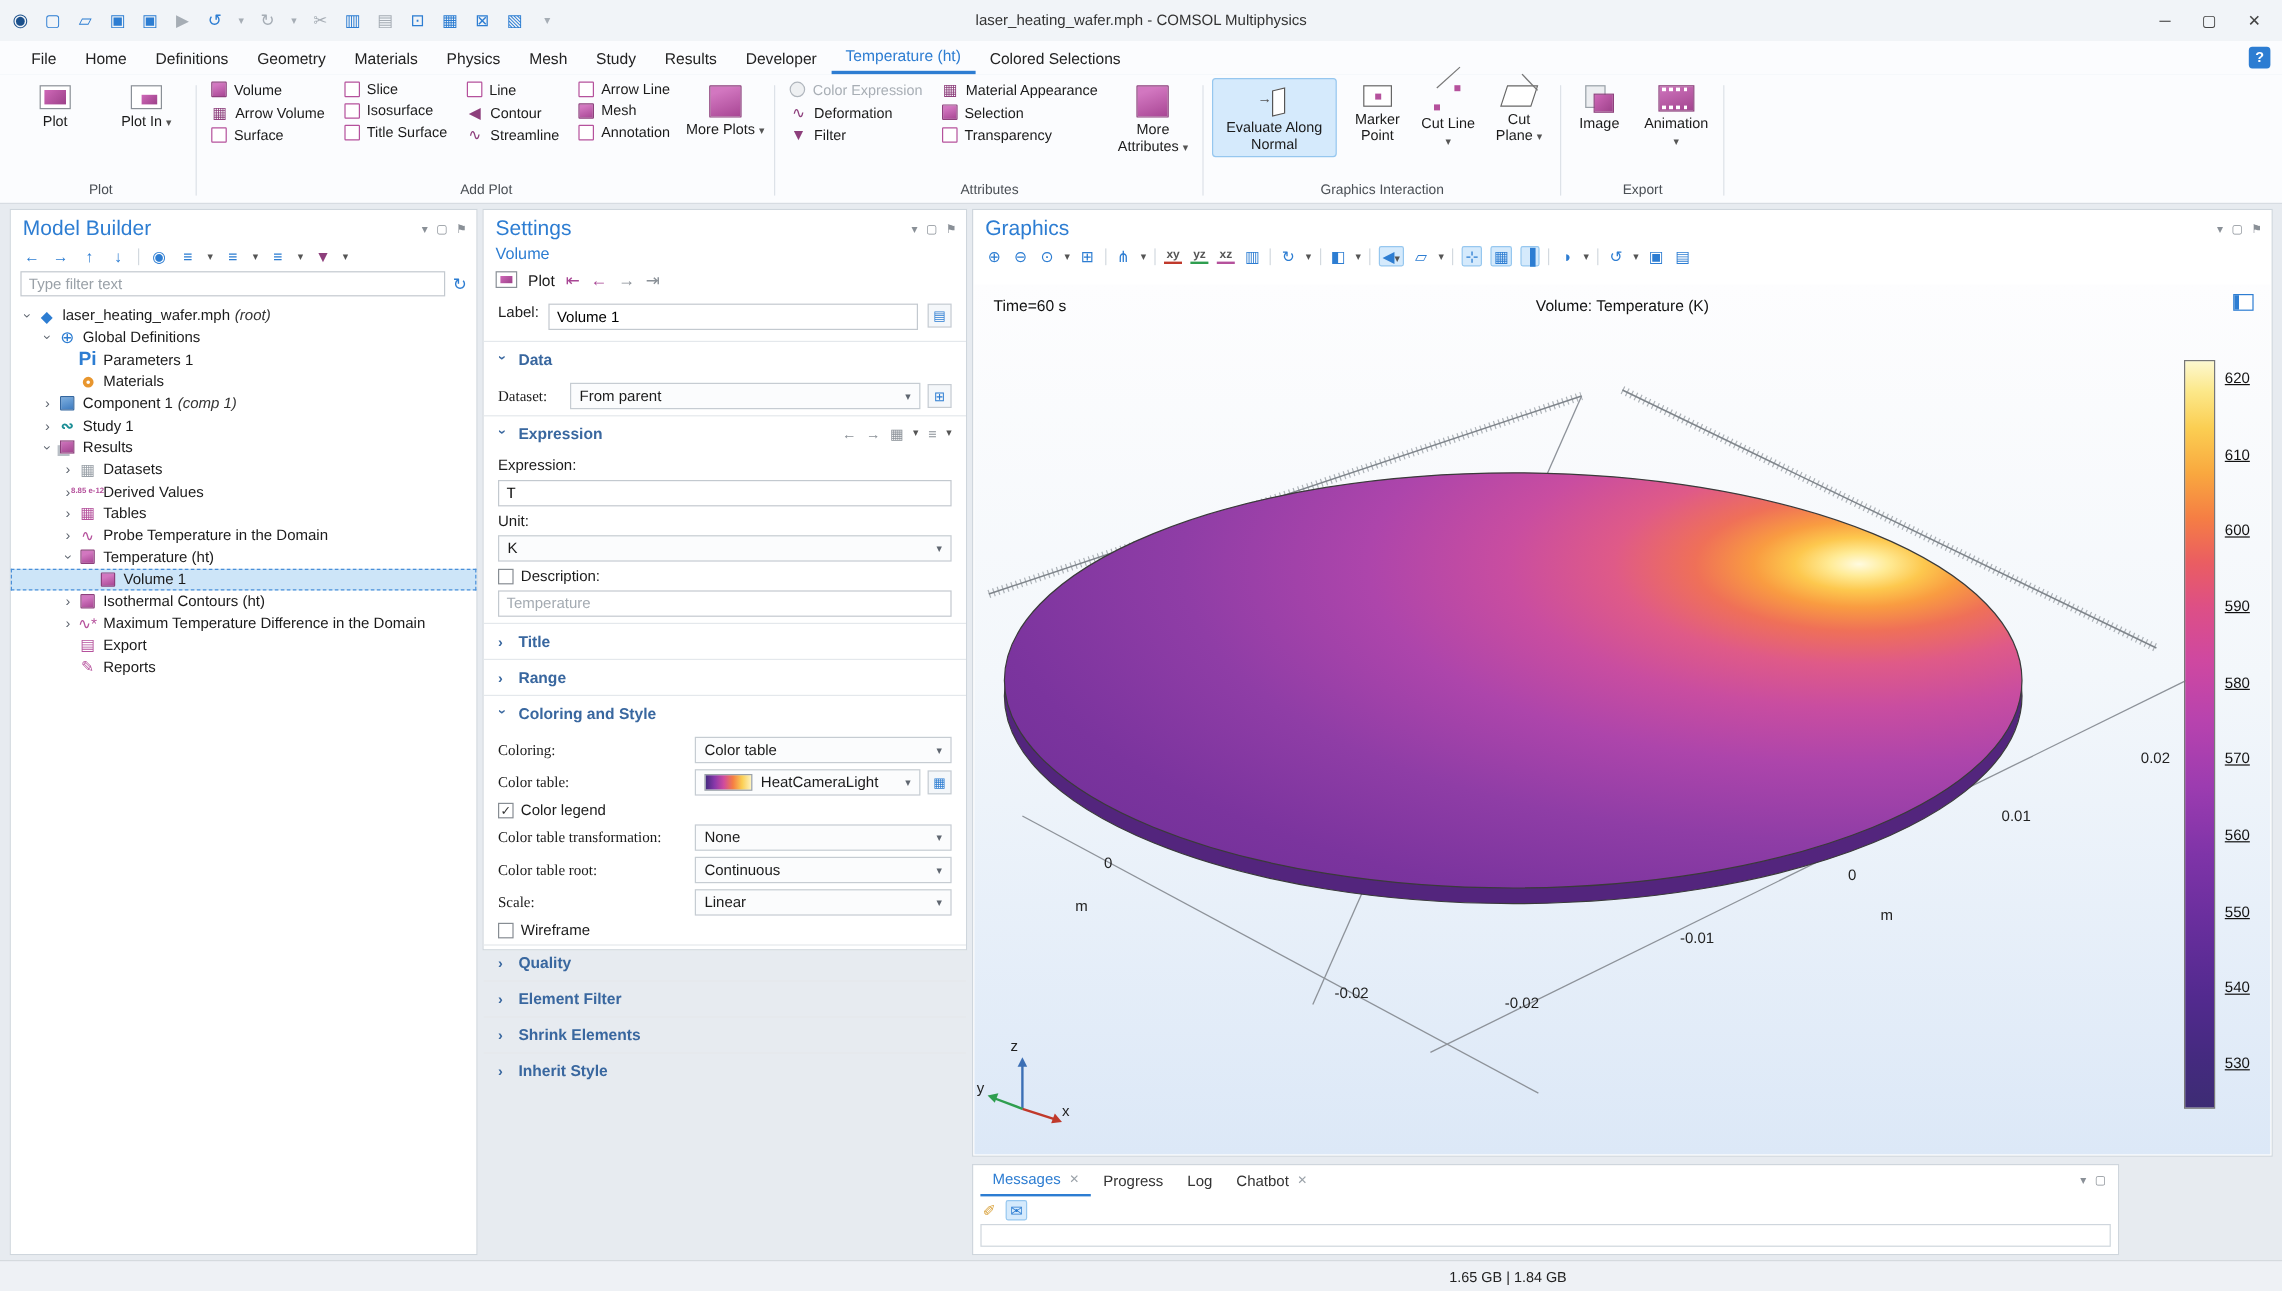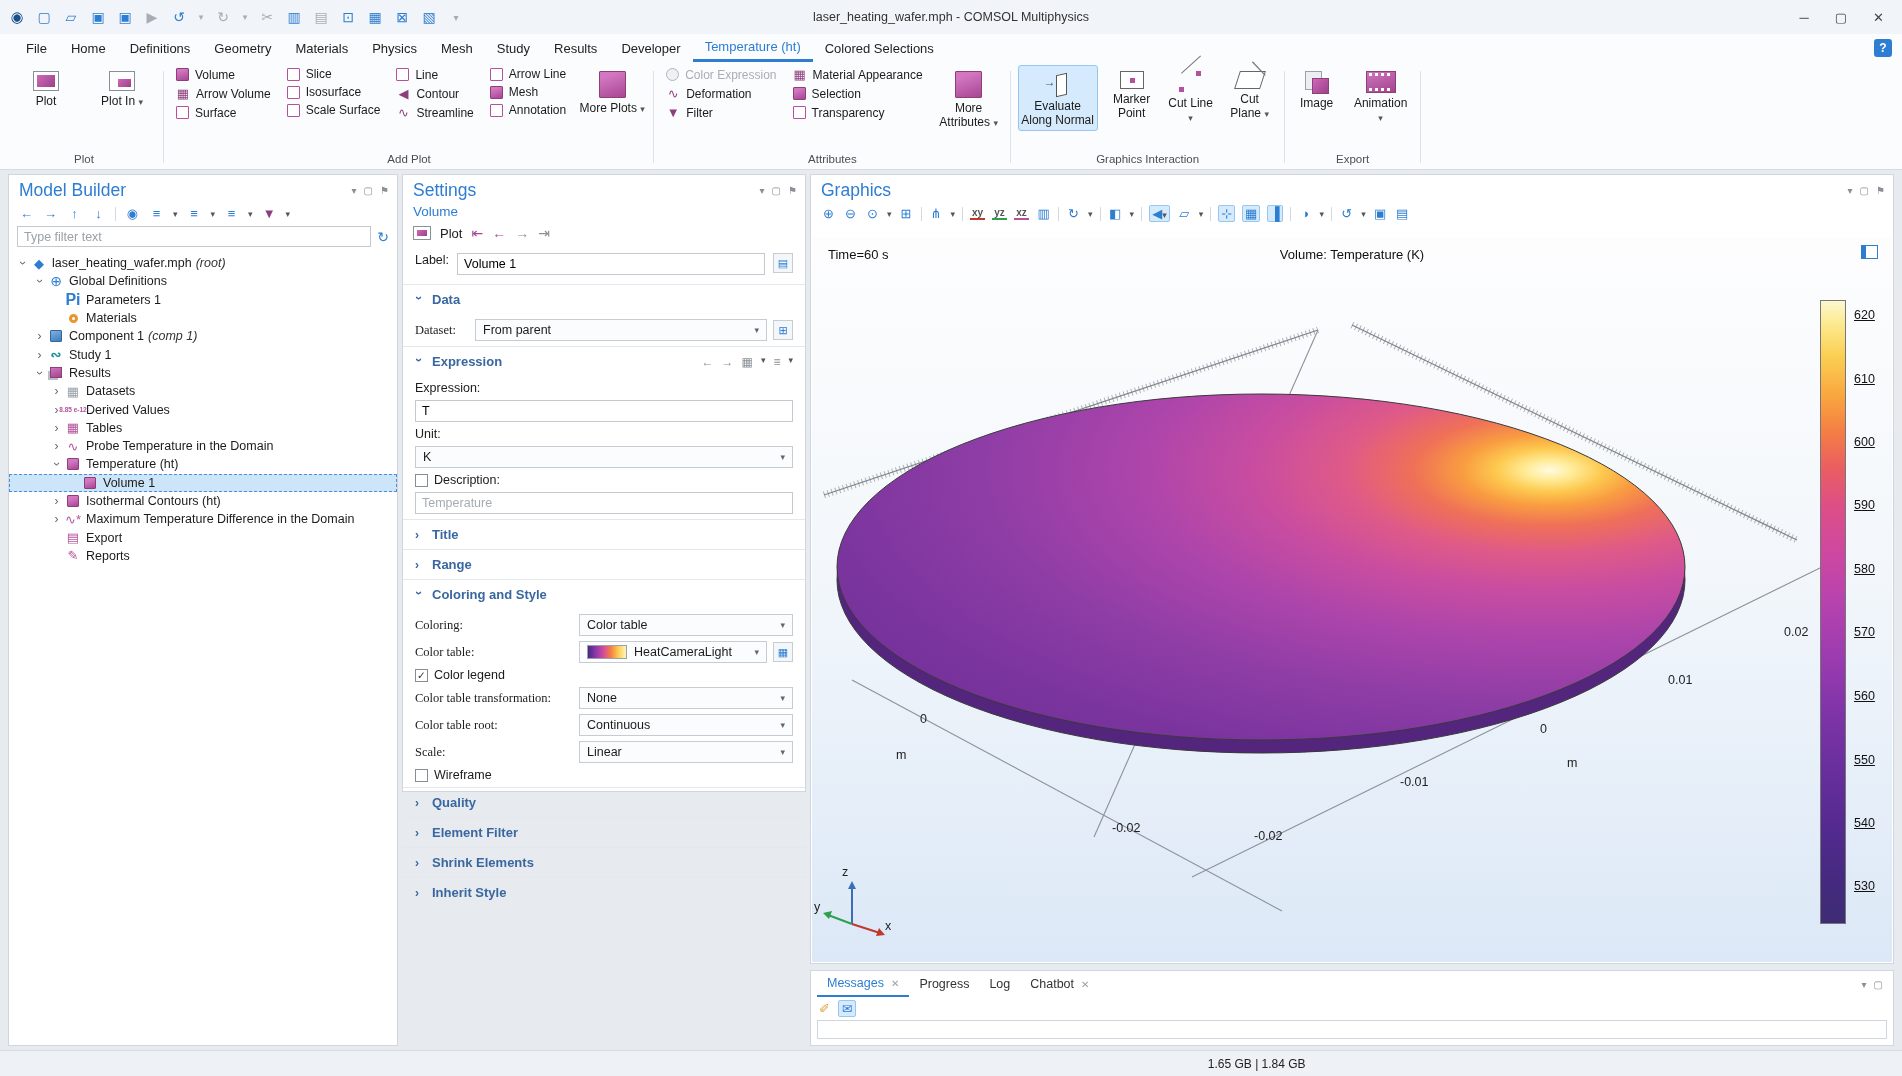--- a/index.html
+++ b/index.html
@@ -147,21 +147,21 @@
   .axlab { position:absolute; font-size:12.5px; color:#222; }
   .cbar { position:absolute; left:1008px; top:63px; width:26px; height:624px; border:1px solid #777;
           background:linear-gradient(180deg,#fdf8cf 0%,#fce88a 4%,#fbce52 9%,#f9a83f 15%,#f57e44 21%,
              #ea5d62 27%,#dd4f86 33%,#cf48a0 40%,#b843ae 48%,#9c3cb0 57%,#7f34a8 66%,#672e9c 76%,
              #532a8f 85%,#452a80 93%,#3d2c74 100%); }
   .cbtick { position:absolute; left:1042px; font-size:12.5px; color:#111;text-decoration:underline; }
   .gcorner-ic { position:absolute; right:14px; top:8px; width:17px; height:14px; border:1.4px solid #2d7dd2;
                 background:linear-gradient(90deg,#2d7dd2 0 4px,#fff 4px); }
 
   
-  #msg { left:810px; top:970px; width:1084px; height:76px;text-align:center; }
+  #msg { left:810px; top:970px; width:956px; height:76px;text-align:center; }
   .mtabs { display:flex; align-items:center; padding:0 6px; height:26px; }
   .mtab { display:flex; align-items:center; gap:7px; padding:0 10px; height:100%; font-size:12.5px; color:#333; }
   .mtab.active { color:#2d7dd2; border-bottom:2.5px solid #2d7dd2; }
   .mtab .x { color:#9aa1a8; font-size:10px; }
   .mtools { display:flex; align-items:center; gap:8px; padding:3px 8px; }
   .mailbtn { background:#d5eafc; border:1px solid #96c7ef; border-radius:2px; padding:0 3px; color:#2d7dd2; }
   .mfield { margin:0 6px; height:19px; border:1px solid #cfd6dd; background:#fff; }
 
   
   .statusbar { position:absolute; left:0; top:1050px; width:1902px; height:26px; background:#eef1f5;
@@ -251,21 +251,21 @@
         <div class="rsb">
             <span class="mcube mwire"></span>
             <span>Slice</span>
           </div>
         <div class="rsb">
             <span class="mcube mwire"></span>
             <span>Isosurface</span>
           </div>
         <div class="rsb">
             <span class="mcube mwire"></span>
-            <span>Scale Surface</span>
+            <span>Title Surface</span>
           </div>
       </div>
       <div class="rsbcol">
         <div class="rsb">
             <span class="mcube mwire"></span>
             <span>Line</span>
           </div>
         <div class="rsb">
             <span class="icsym">◀</span>
             <span>Contour</span>
@@ -330,21 +330,21 @@
       <div class="rbb">
         <span class="mcube big"></span>
         <span><span>More Attributes</span> <span class="chev">▾</span></span>
       </div>
     </div>
     <div class="rglabel">Attributes</div>
   </div>
 
   <div class="rgroup">
     <div class="rgrow">
-      <div class="rbb sel" style="width:80px">
+      <div class="rbb sel" style="width:104px">
         <span class="evalic"></span>
         <span>Evaluate Along Normal</span>
       </div>
       <div class="rbb" style="width:56px">
         <span class="mkpt"></span>
         <span>Marker Point</span>
       </div>
       <div class="rbb" style="width:50px">
         <span class="cutln">
             <i style="left:0;top:16px"></i>

